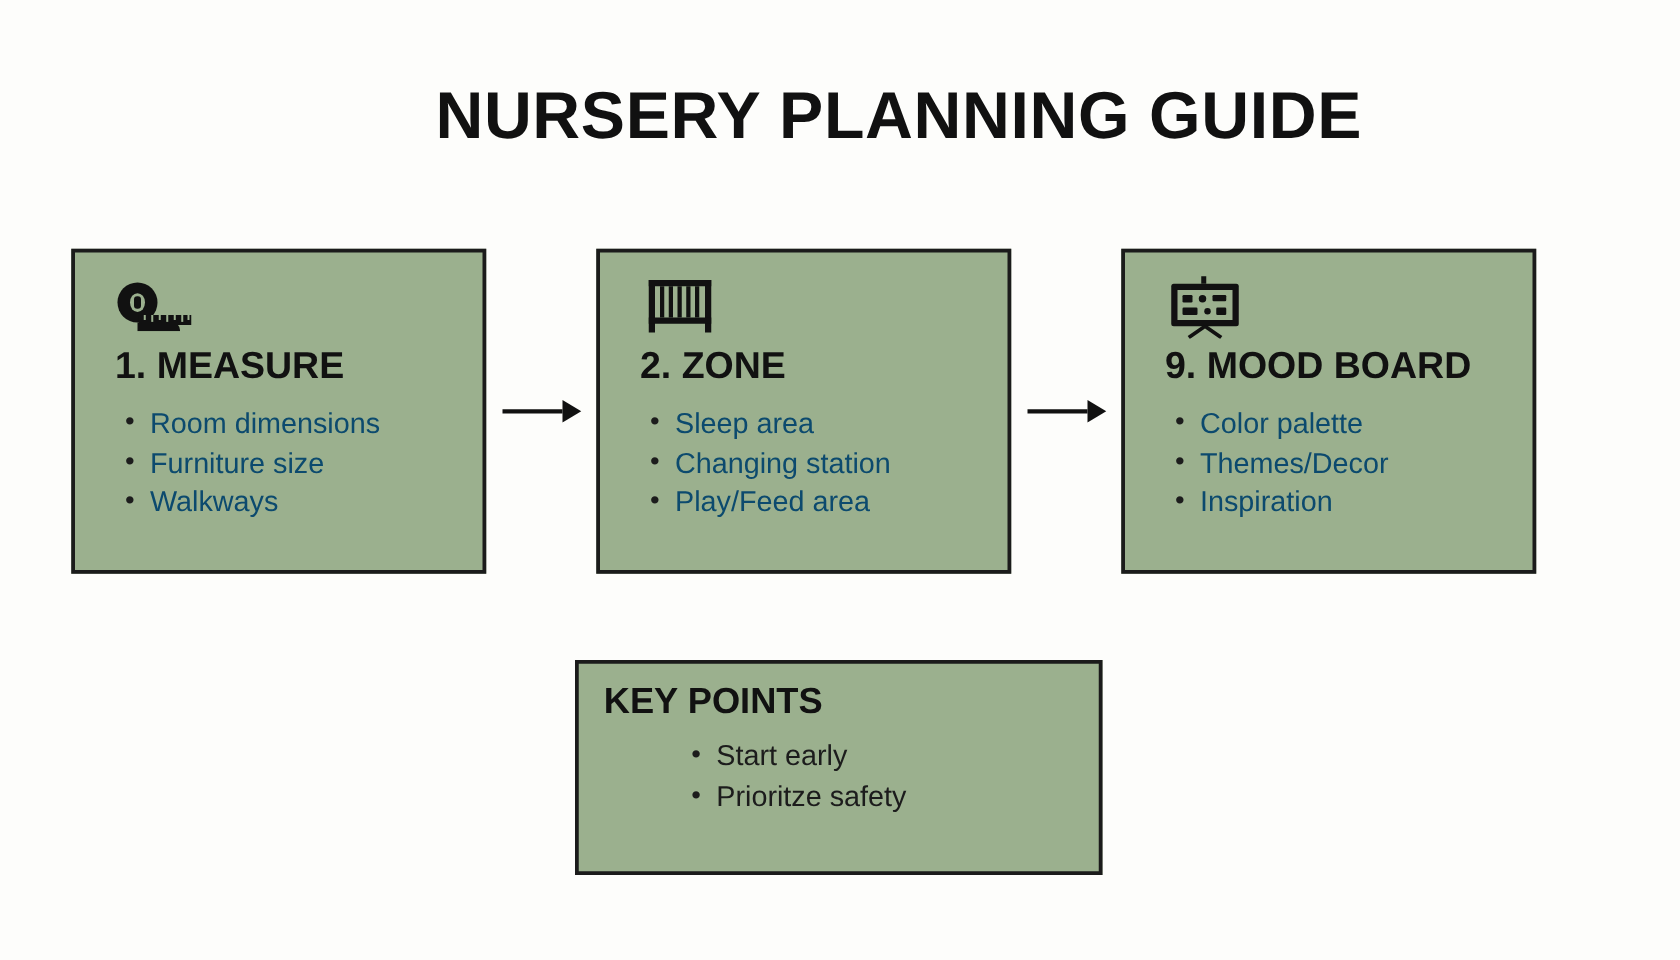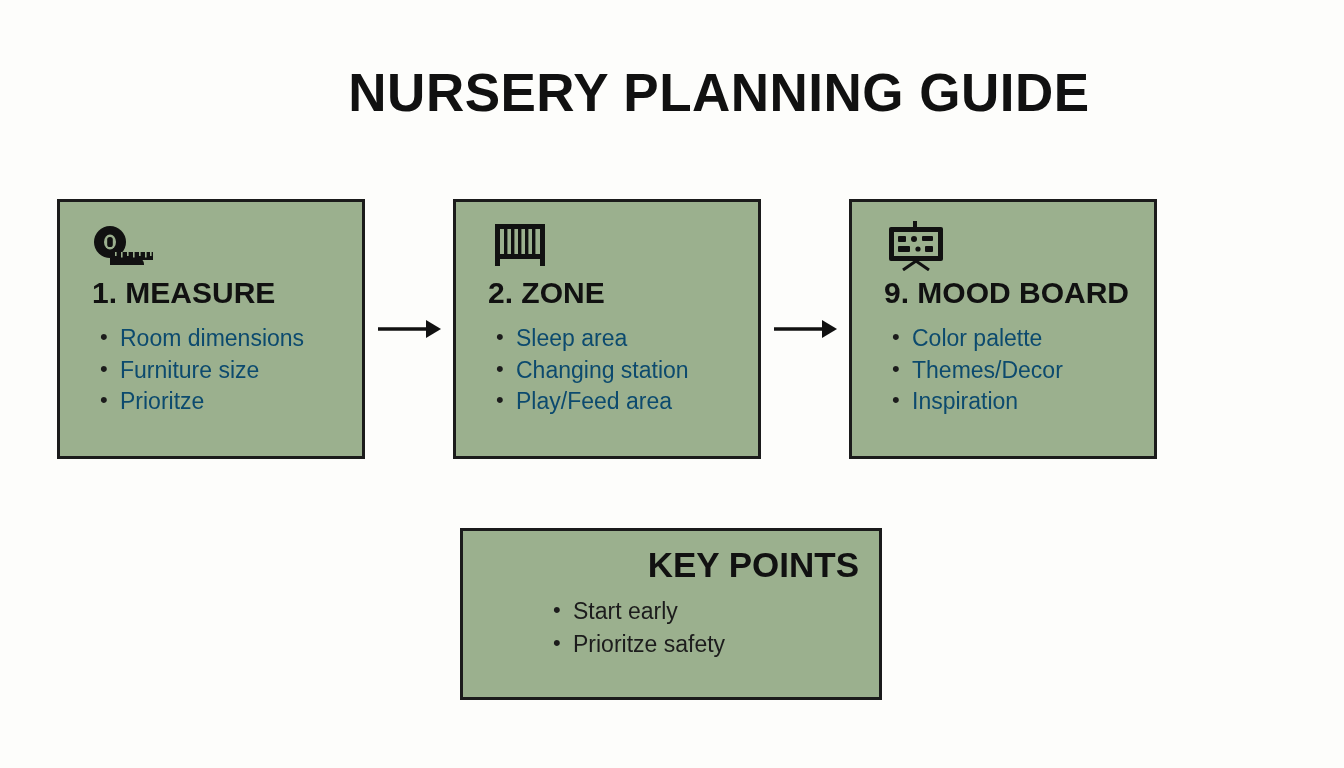--- a/index.html
+++ b/index.html
@@ -36,21 +36,21 @@
     top: 199px;
     left: 57px;
     width: 1230px;
     height: 262px;
     display: flex;
     align-items: flex-start;
   }
 
   .step-card {
     position: relative;
-    width: 308px;
+    width: 332px;
     height: 260px;
     background: #9bb08e;
     border: 3px solid #1b1b1b;
     box-sizing: border-box;
     padding: 10px 18px 10px 26px;
   }
 
   .card-icon {
     height: 58px;
     display: flex;
@@ -103,22 +103,22 @@
     left: 460px;
     top: 528px;
     width: 422px;
     height: 172px;
     background: #9bb08e;
     border: 3px solid #1b1b1b;
     box-sizing: border-box;
     padding: 14px 20px 10px 20px;
   }
   .keypoints-title {
-    text-align: right;
-    font-size: 35px;
+    text-align: left;
+    font-size: 29px;
     font-weight: bold;
     color: #111111;
     line-height: 1.15;
   }
   .keypoints-list {
     list-style: none;
     margin: 10px 0 0 0;
     padding: 0 0 0 68px;
   }
   .keypoints-list li {
@@ -160,21 +160,21 @@
           <rect x="48" y="27" width="1.6" height="4"></rect>
           <rect x="54" y="27" width="1.6" height="5.5"></rect>
           <rect x="59" y="27" width="1.6" height="4"></rect>
         </g>
       </svg>
     </div>
     <div class="card-title">1. MEASURE</div>
     <ul class="card-list">
       <li>Room dimensions</li>
       <li>Furniture size</li>
-      <li>Prioritze</li>
+      <li>Walkways</li>
     </ul>
   </div>
 
   <div class="arrow-gap">
     <svg width="66" height="30" viewBox="0 0 66 30" xmlns="http://www.w3.org/2000/svg">
       <line x1="2" y1="15" x2="50" y2="15" stroke="#111111" stroke-width="3.4"></line>
       <polygon points="50,6 65,15 50,24" fill="#111111"></polygon>
     </svg>
   </div>
 

